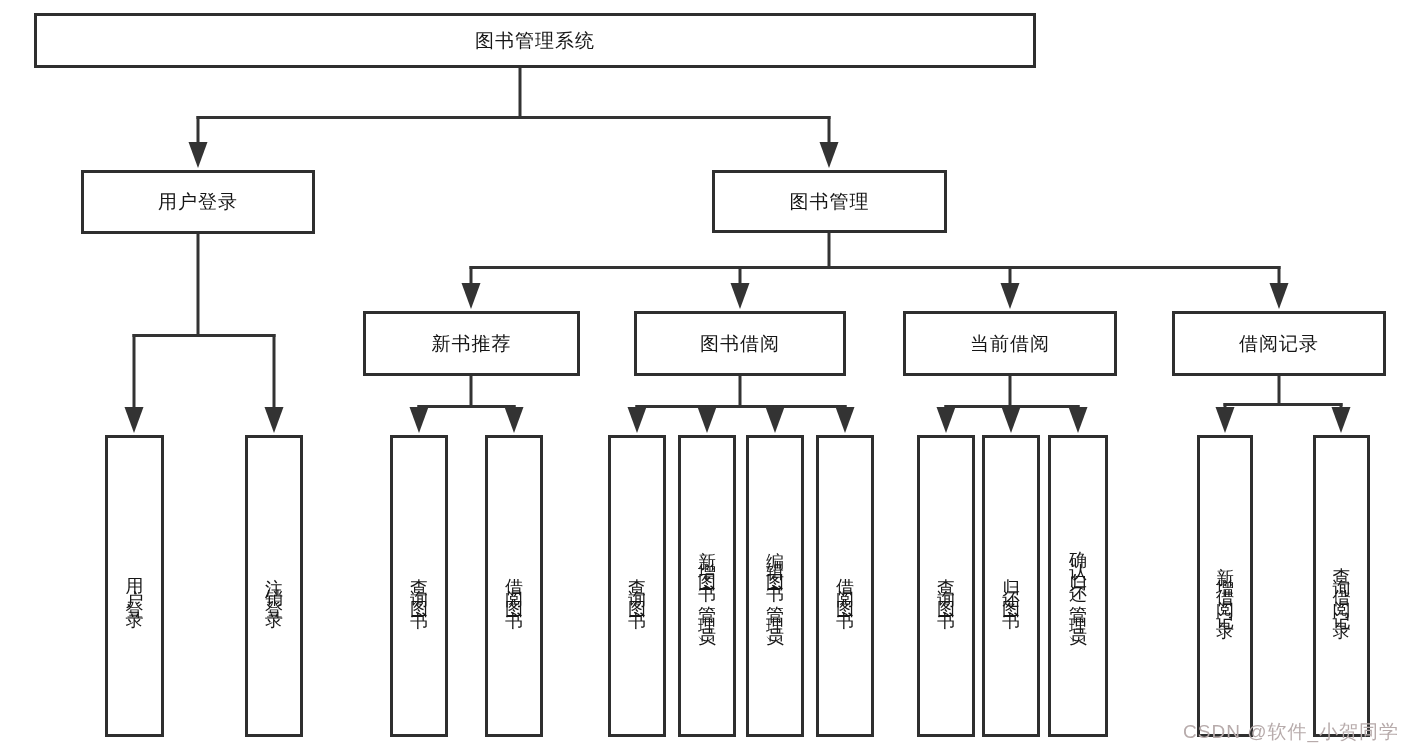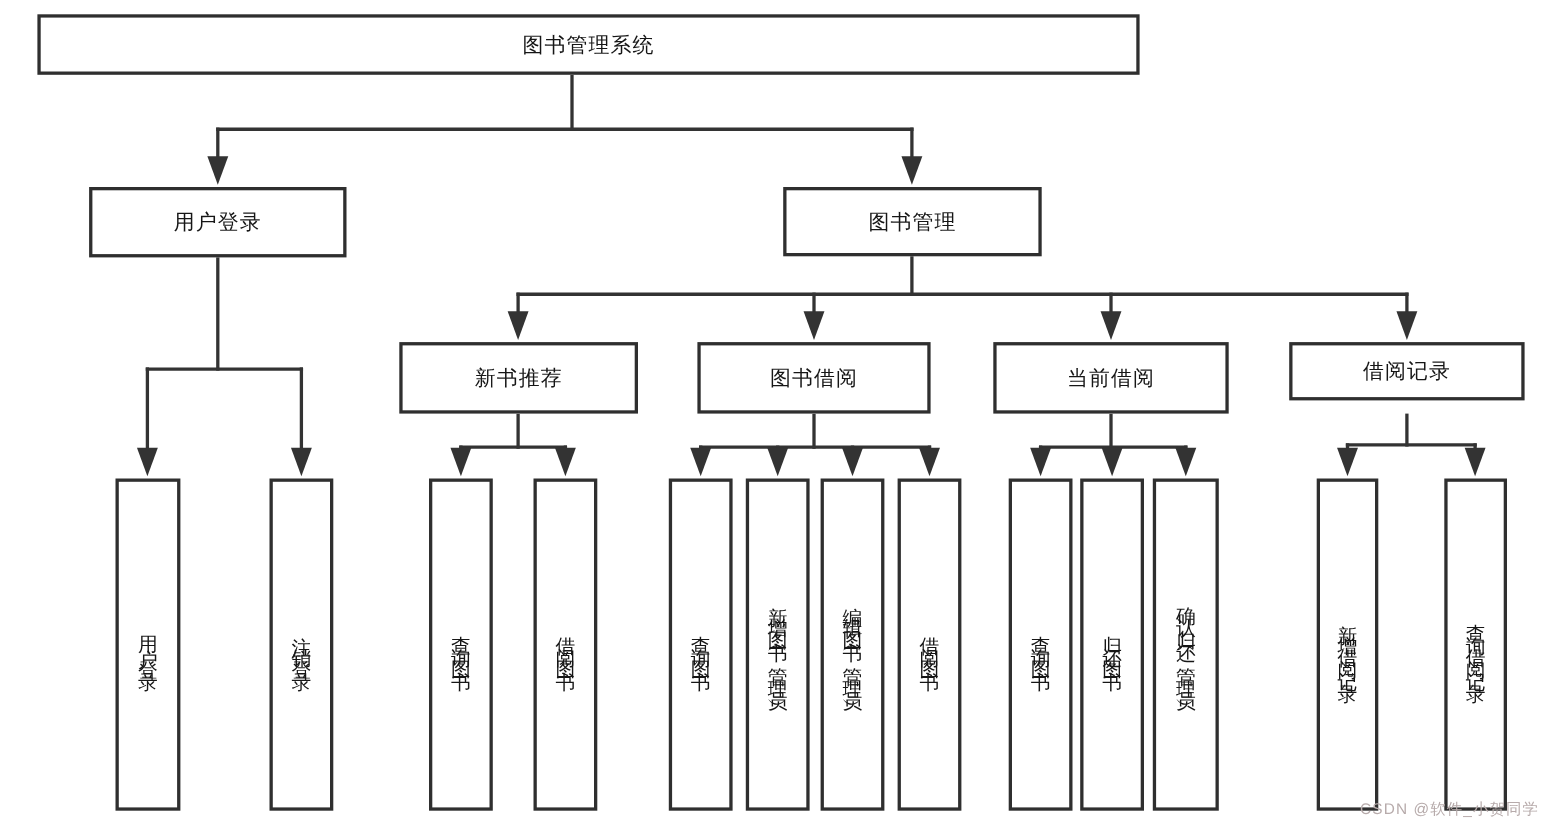--- a/index.html
+++ b/index.html
@@ -45,41 +45,41 @@
     top: 435px;
     height: 302px;
   }
   
   .n-root   { left: 34px;  top: 13px;  width: 1002px; height: 55px; }
   .n-login  { left: 81px;  top: 170px; width: 234px;  height: 64px; }
   .n-mgmt   { left: 712px; top: 170px; width: 235px;  height: 63px; }
   .n-newrec { left: 363px; top: 311px; width: 217px;  height: 65px; }
   .n-borrow { left: 634px; top: 311px; width: 212px;  height: 65px; }
   .n-current{ left: 903px; top: 311px; width: 214px;  height: 65px; }
-  .n-record { left: 1172px;top: 311px; width: 214px;  height: 53px; }
+  .n-record { left: 1172px;top: 311px; width: 214px;  height: 65px; }
 
   .n-a1 { left: 105px;  width: 59px; }
   .n-a2 { left: 245px;  width: 58px; }
   .n-b1 { left: 390px;  width: 58px; }
   .n-b2 { left: 485px;  width: 58px; }
   .n-c1 { left: 608px;  width: 58px; }
   .n-c2 { left: 678px;  width: 58px; }
   .n-c3 { left: 746px;  width: 58px; }
   .n-c4 { left: 816px;  width: 58px; }
   .n-d1 { left: 917px;  width: 58px; }
   .n-d2 { left: 982px;  width: 58px; }
   .n-d3 { left: 1048px; width: 60px; }
   .n-e1 { left: 1197px; width: 56px; }
   .n-e2 { left: 1313px; width: 57px; }
 
   .watermark {
     position: absolute;
     right: 6px;
     bottom: 2px;
-    font-size: 14px;
+    font-size: 19px;
     color: #b7abab;
     letter-spacing: 1px;
     z-index: 5;
     white-space: nowrap;
   }
 </style>
 </head>
 <body>
 
 <div class="canvas">

